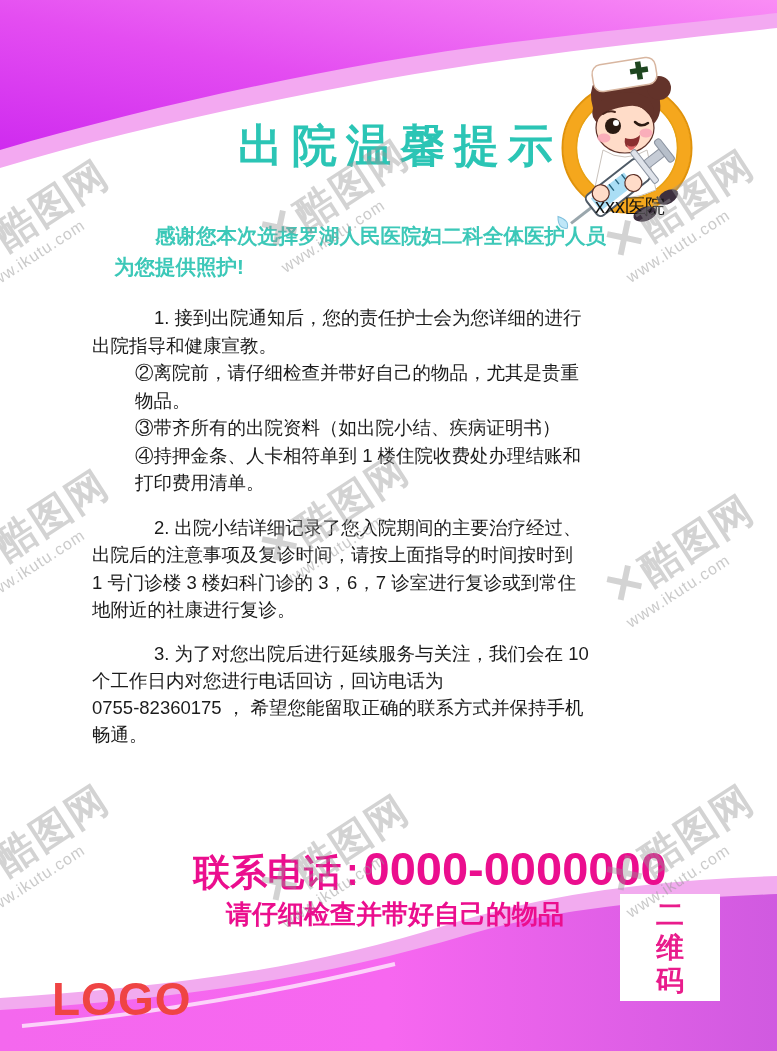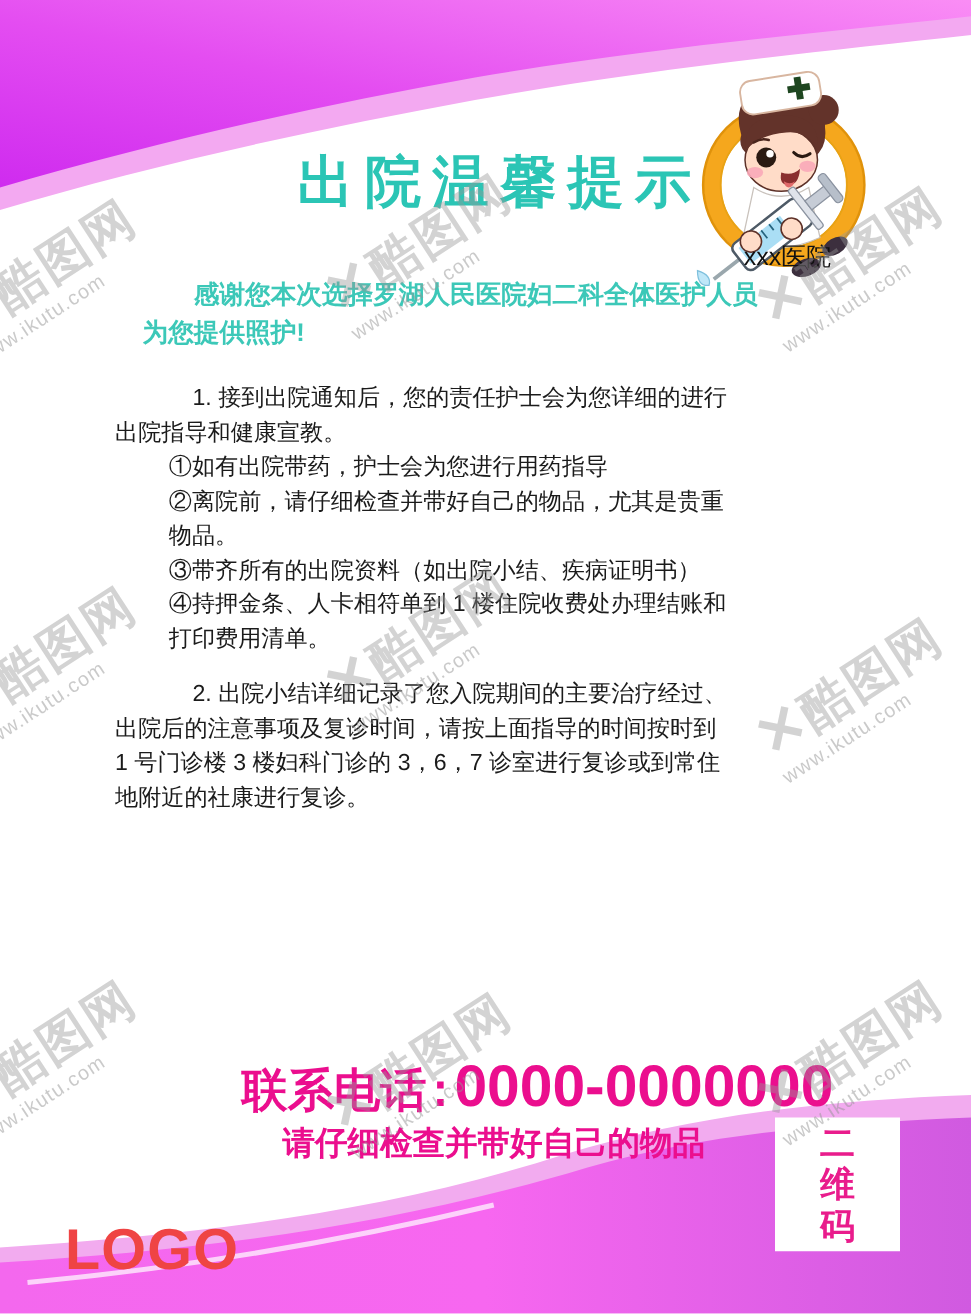--- a/index.html
+++ b/index.html
@@ -108,31 +108,34 @@
   <div class="hospital">
     <div>xxx医院</div>
   </div>
 
   <div class="content">
     <div class="greet2 teal">感谢您本次选择罗湖人民医院妇二科全体医护人员
 为您提供照护!</div>
     <div class="para p1">1. 接到出院通知后，您的责任护士会为您详细的进行
 出院指导和健康宣教。</div>
     <div class="items">
-      <div class="item">①如有出院带药，护士会为您进行用药指导</div>
       <div class="item">②离院前，请仔细检查并带好自己的物品，尤其是贵重
 物品。</div>
       <div class="item">③带齐所有的出院资料（如出院小结、疾病证明书）</div>
       <div class="item">④持押金条、人卡相符单到 1 楼住院收费处办理结账和
 打印费用清单。</div>
     </div>
     <div class="para p2">2. 出院小结详细记录了您入院期间的主要治疗经过、
 出院后的注意事项及复诊时间，请按上面指导的时间按时到
 1 号门诊楼 3 楼妇科门诊的 3，6，7 诊室进行复诊或到常住
 地附近的社康进行复诊。</div>
+    <div class="para p3">3. 为了对您出院后进行延续服务与关注，我们会在 10
+个工作日内对您进行电话回访，回访电话为
+0755-82360175 ， 希望您能留取正确的联系方式并保持手机
+畅通。</div>
   </div>
 
   <div class="phone">
     <span class="lbl">联系电话:</span><span class="num">0000-0000000</span>
   </div>
   <div class="welcome">请仔细检查并带好自己的物品</div>
 
   <svg class="bottom-swoosh" viewBox="0 0 777 175" preserveAspectRatio="none">
     <defs>
       <linearGradient id="gbot" x1="0" y1="0" x2="1" y2="0">

